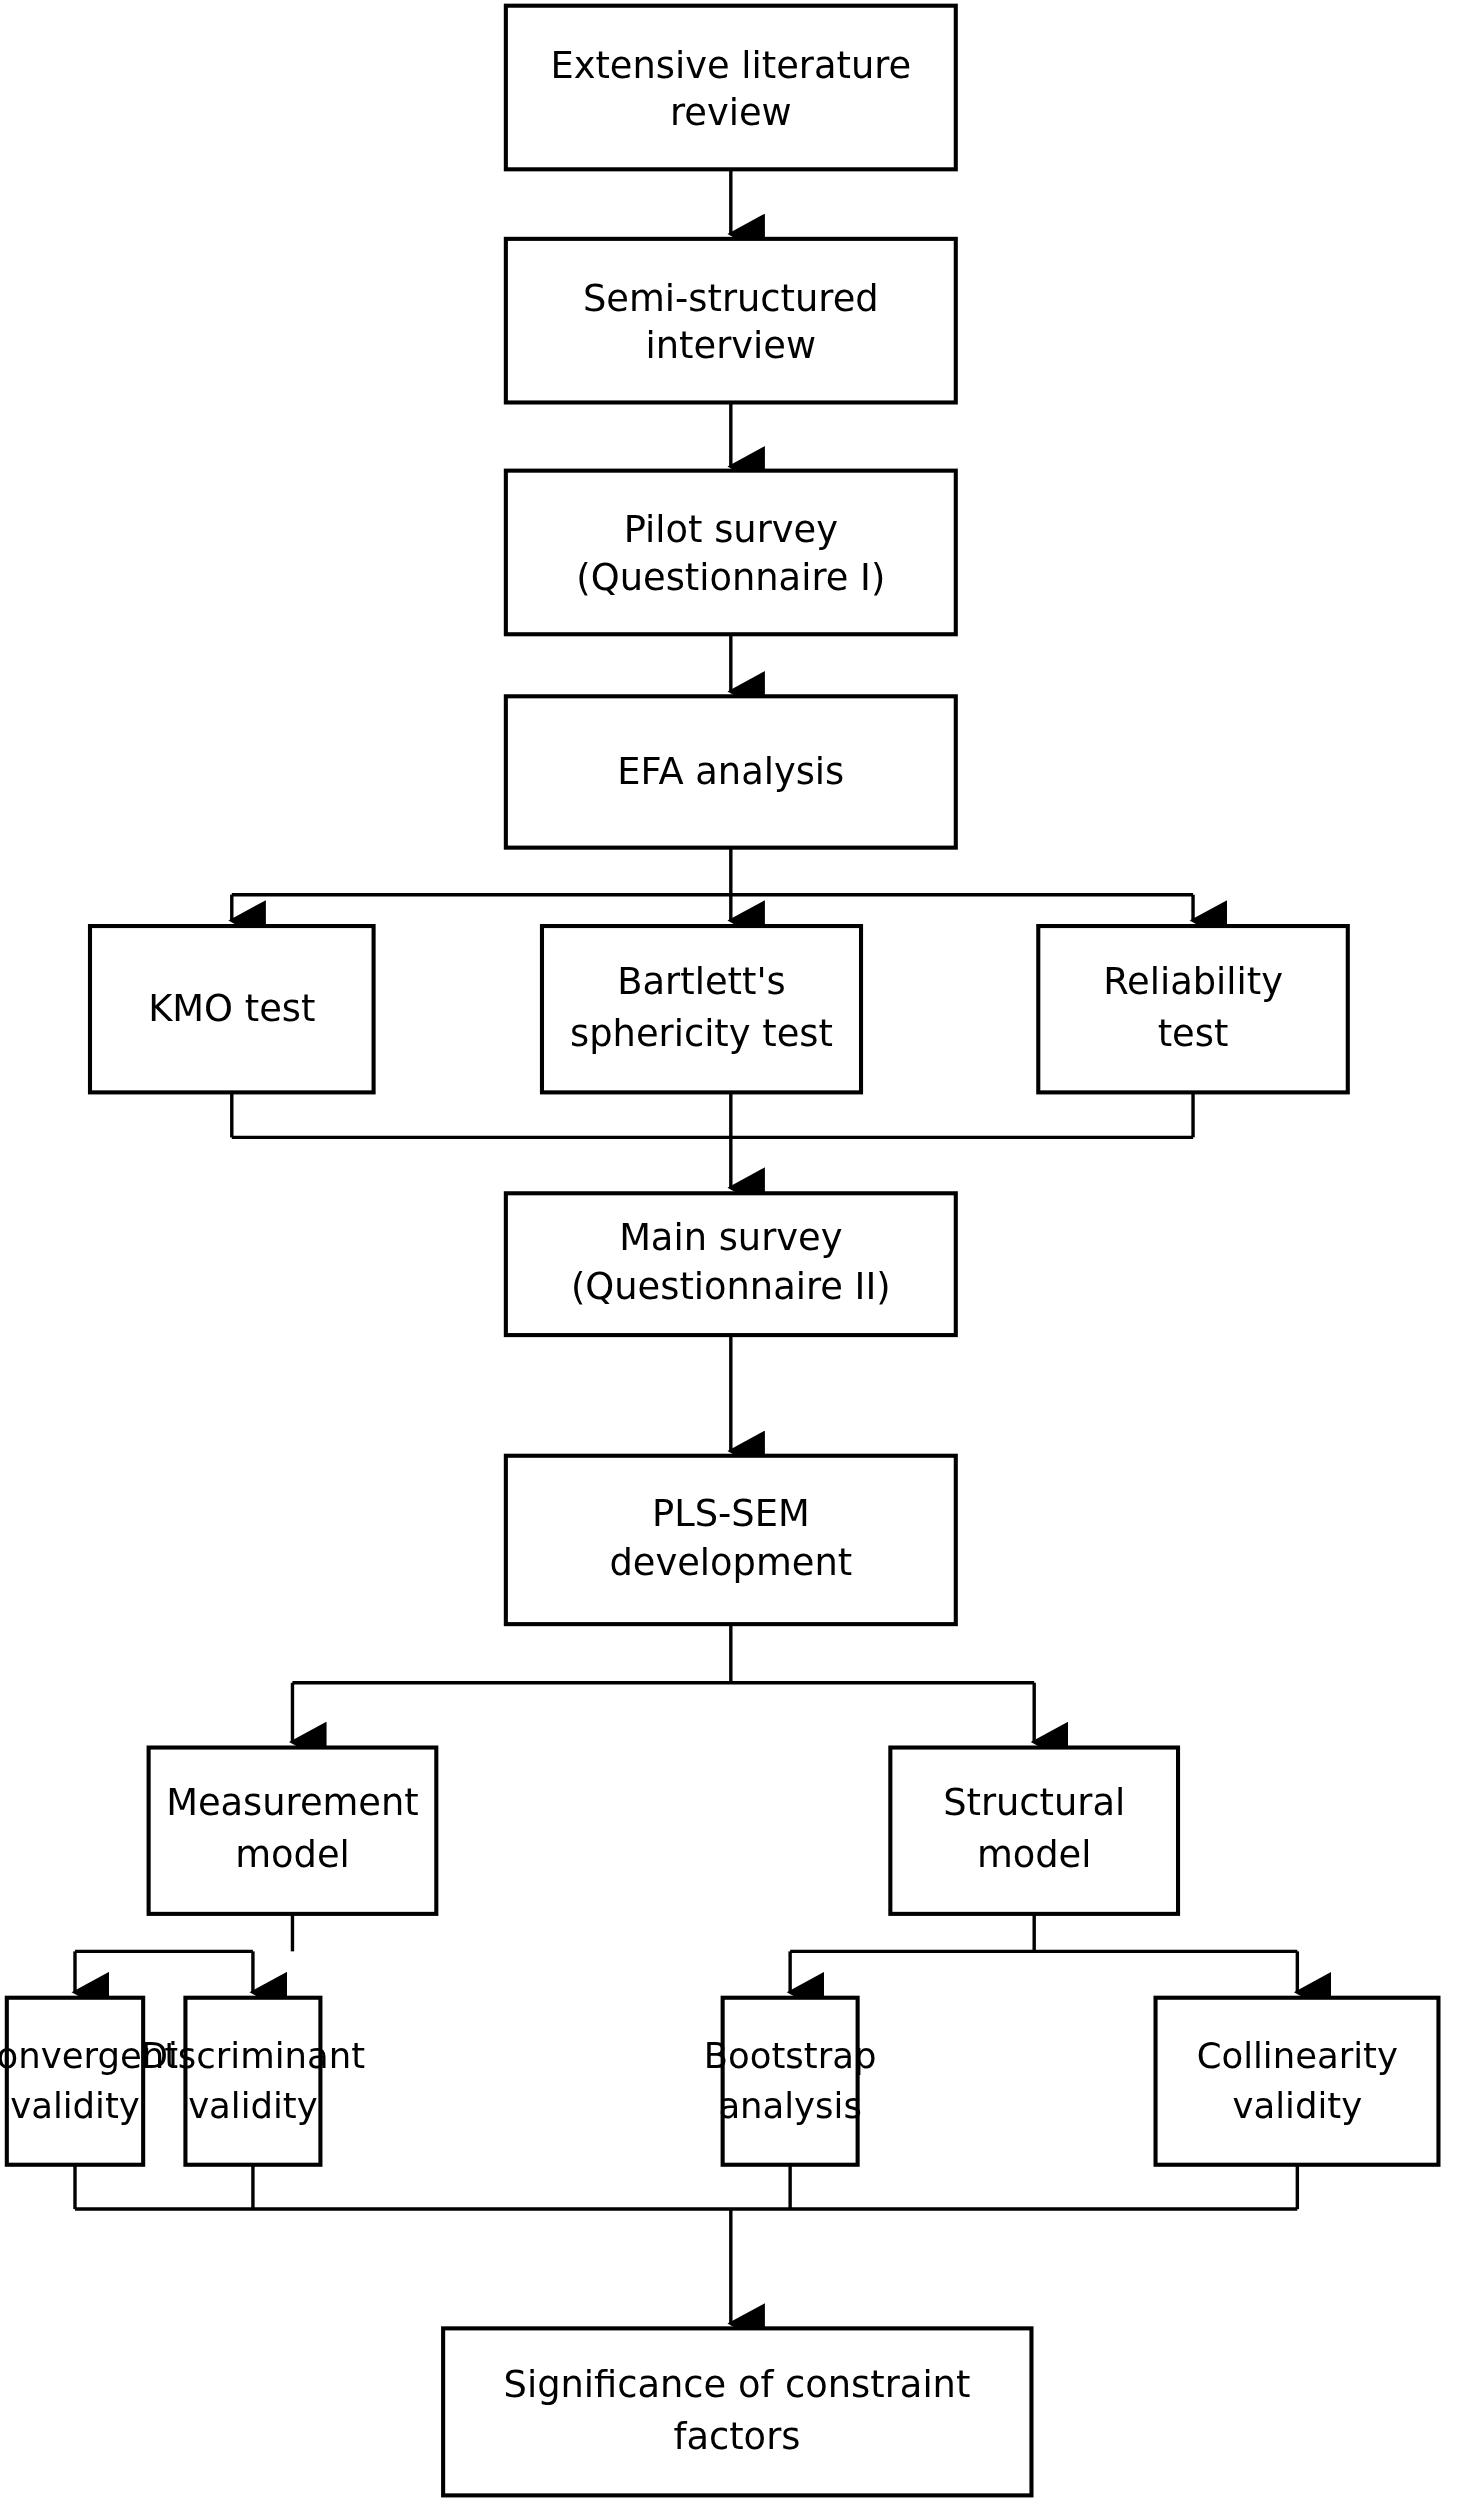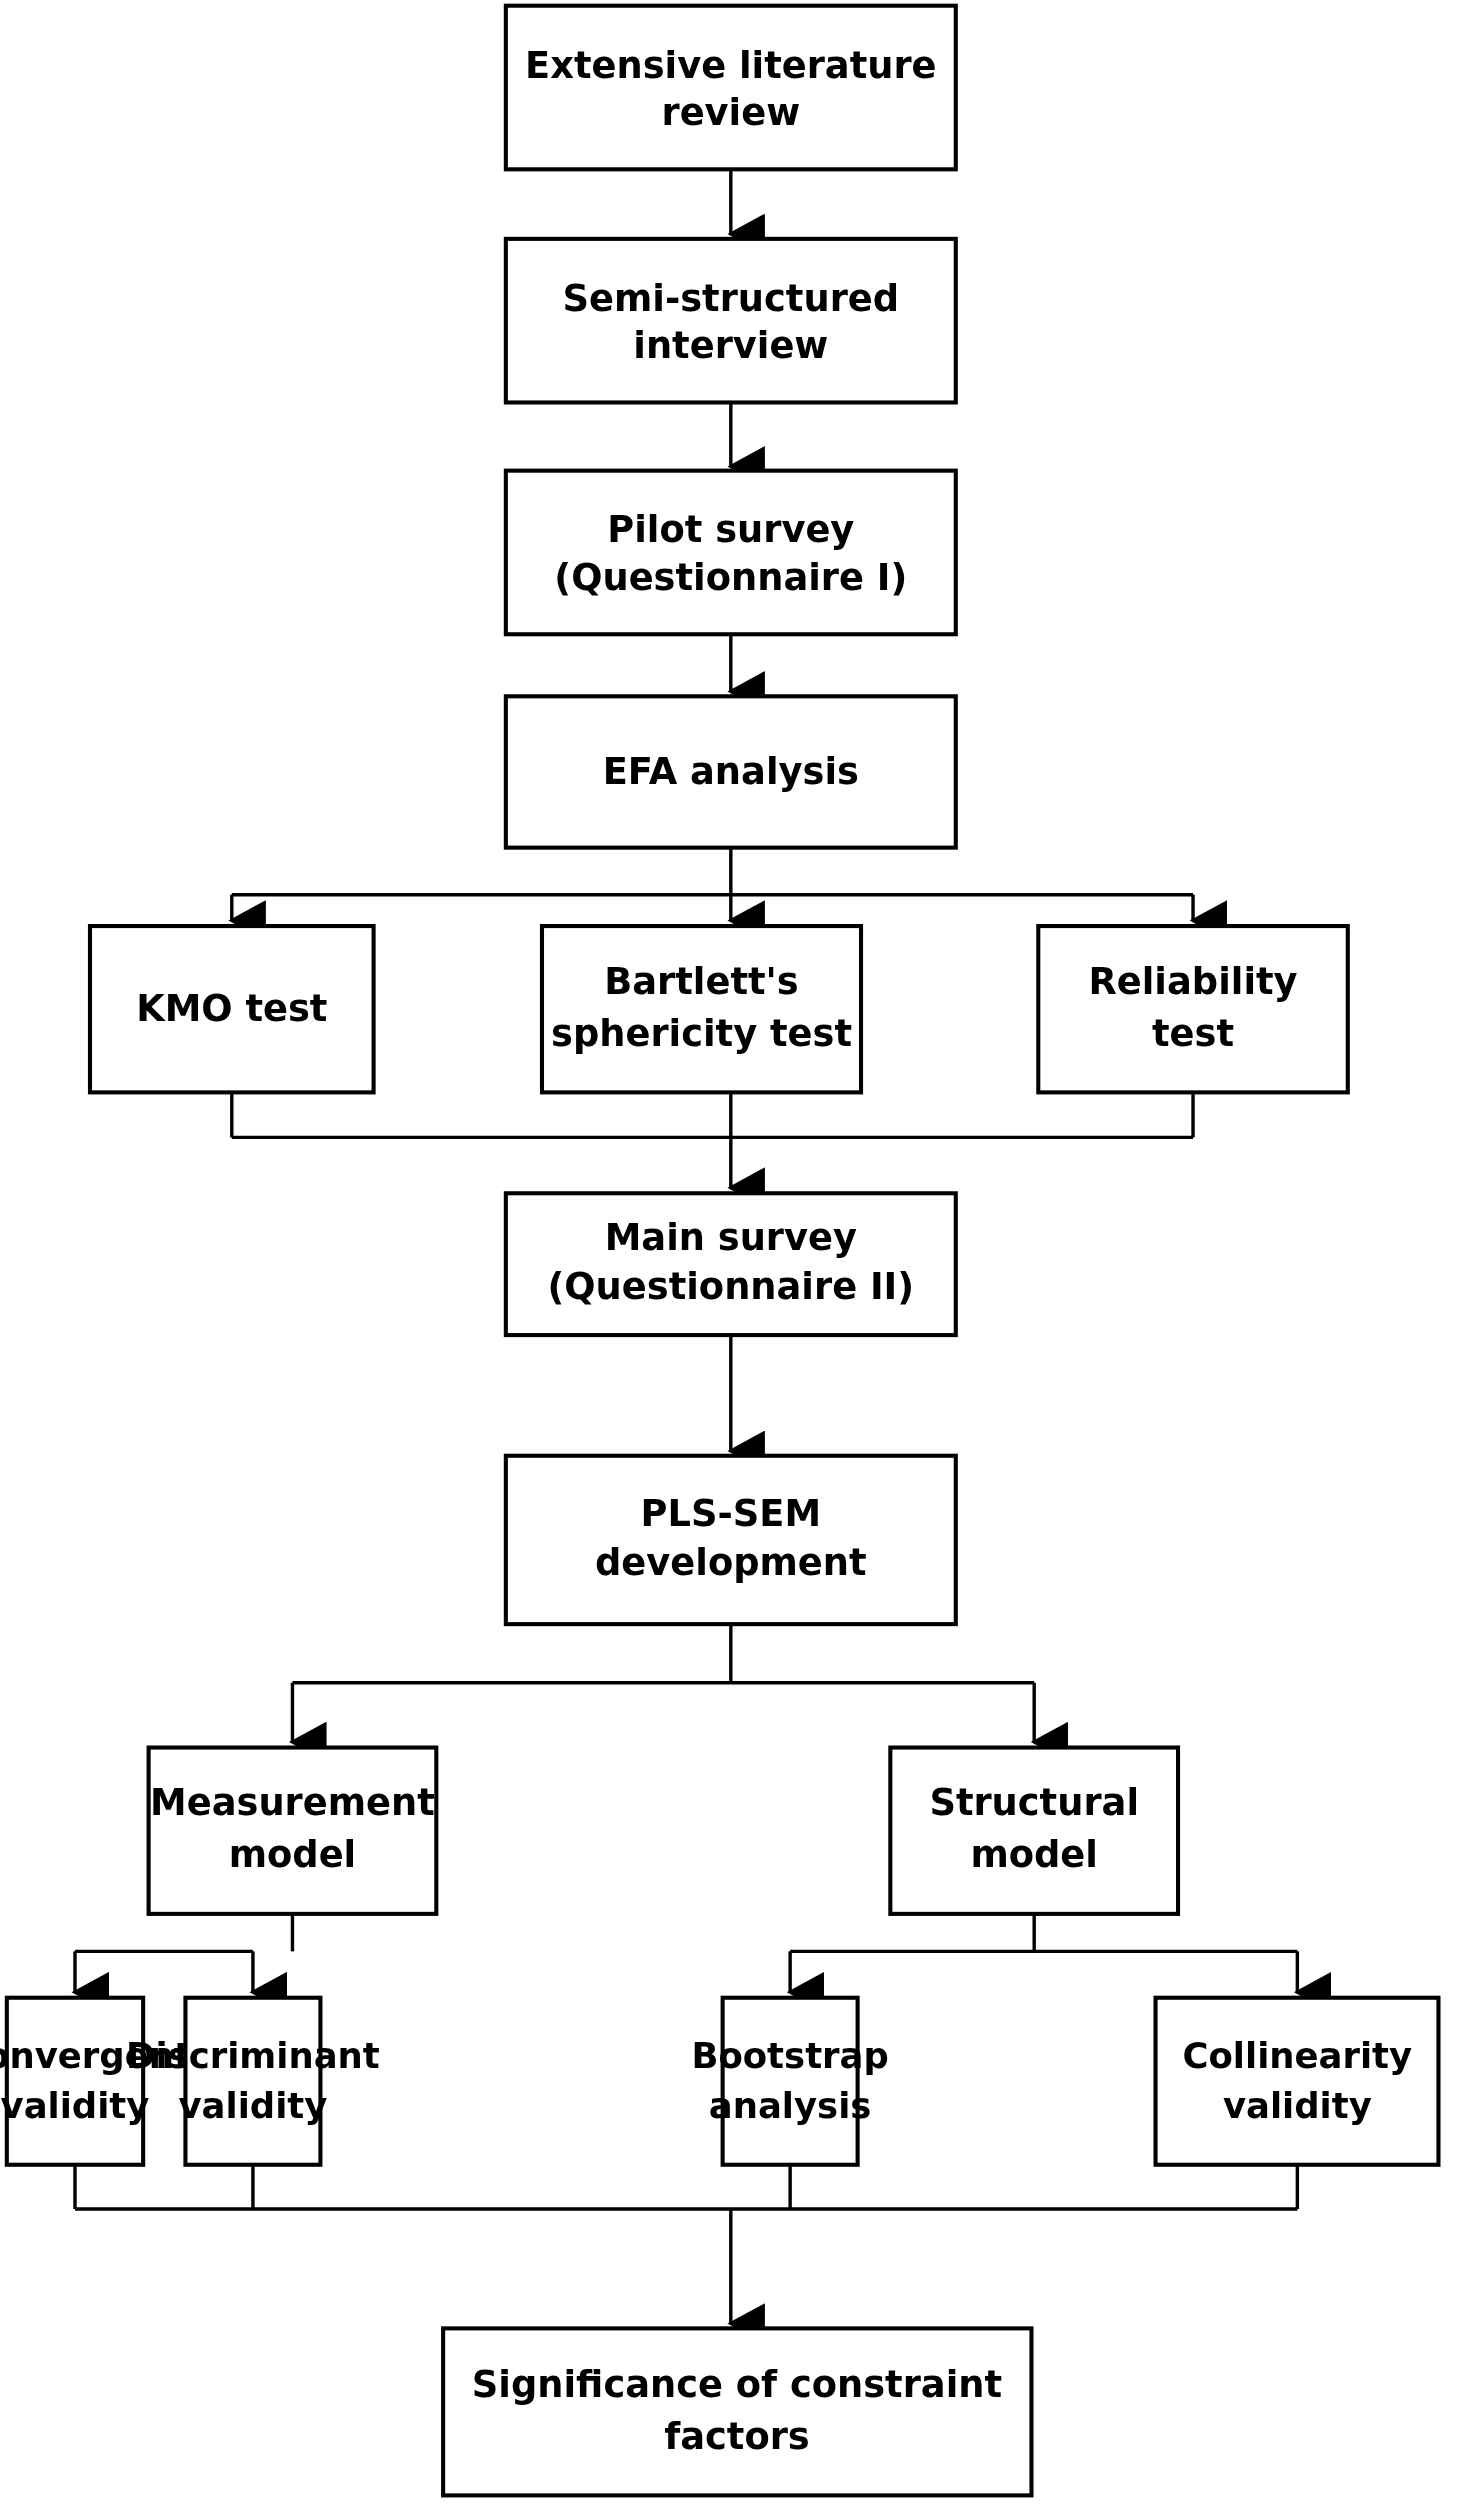--- a/index.html
+++ b/index.html
@@ -1,17 +1,17 @@
 <!DOCTYPE html>
 <html style="font-size:11px"><head>
 <meta charset="utf-8">
 <style>
   html,body{margin:0;padding:0;background:#ffffff;}
   body{font-family:"DejaVu Sans", sans-serif;}
-  #stage{position:relative;width:1463px;height:2512px;background:#ffffff;overflow:hidden;font-weight:bold;}
+  #stage{position:relative;width:1463px;height:2512px;background:#ffffff;overflow:hidden;}
   svg{display:block;}
   .nodebox{fill:#ffffff;stroke:#000000;stroke-width:6;}
   .conn{stroke:#000000;stroke-width:5;fill:none;}
   .nodetext{font-family:"DejaVu Sans", sans-serif;font-size:54px;fill:#000000;text-anchor:middle;dominant-baseline:middle;}
   .nodetext.small{font-size:52px;}
 </style>
 </head>
 <body>
 
 <div id="stage">

